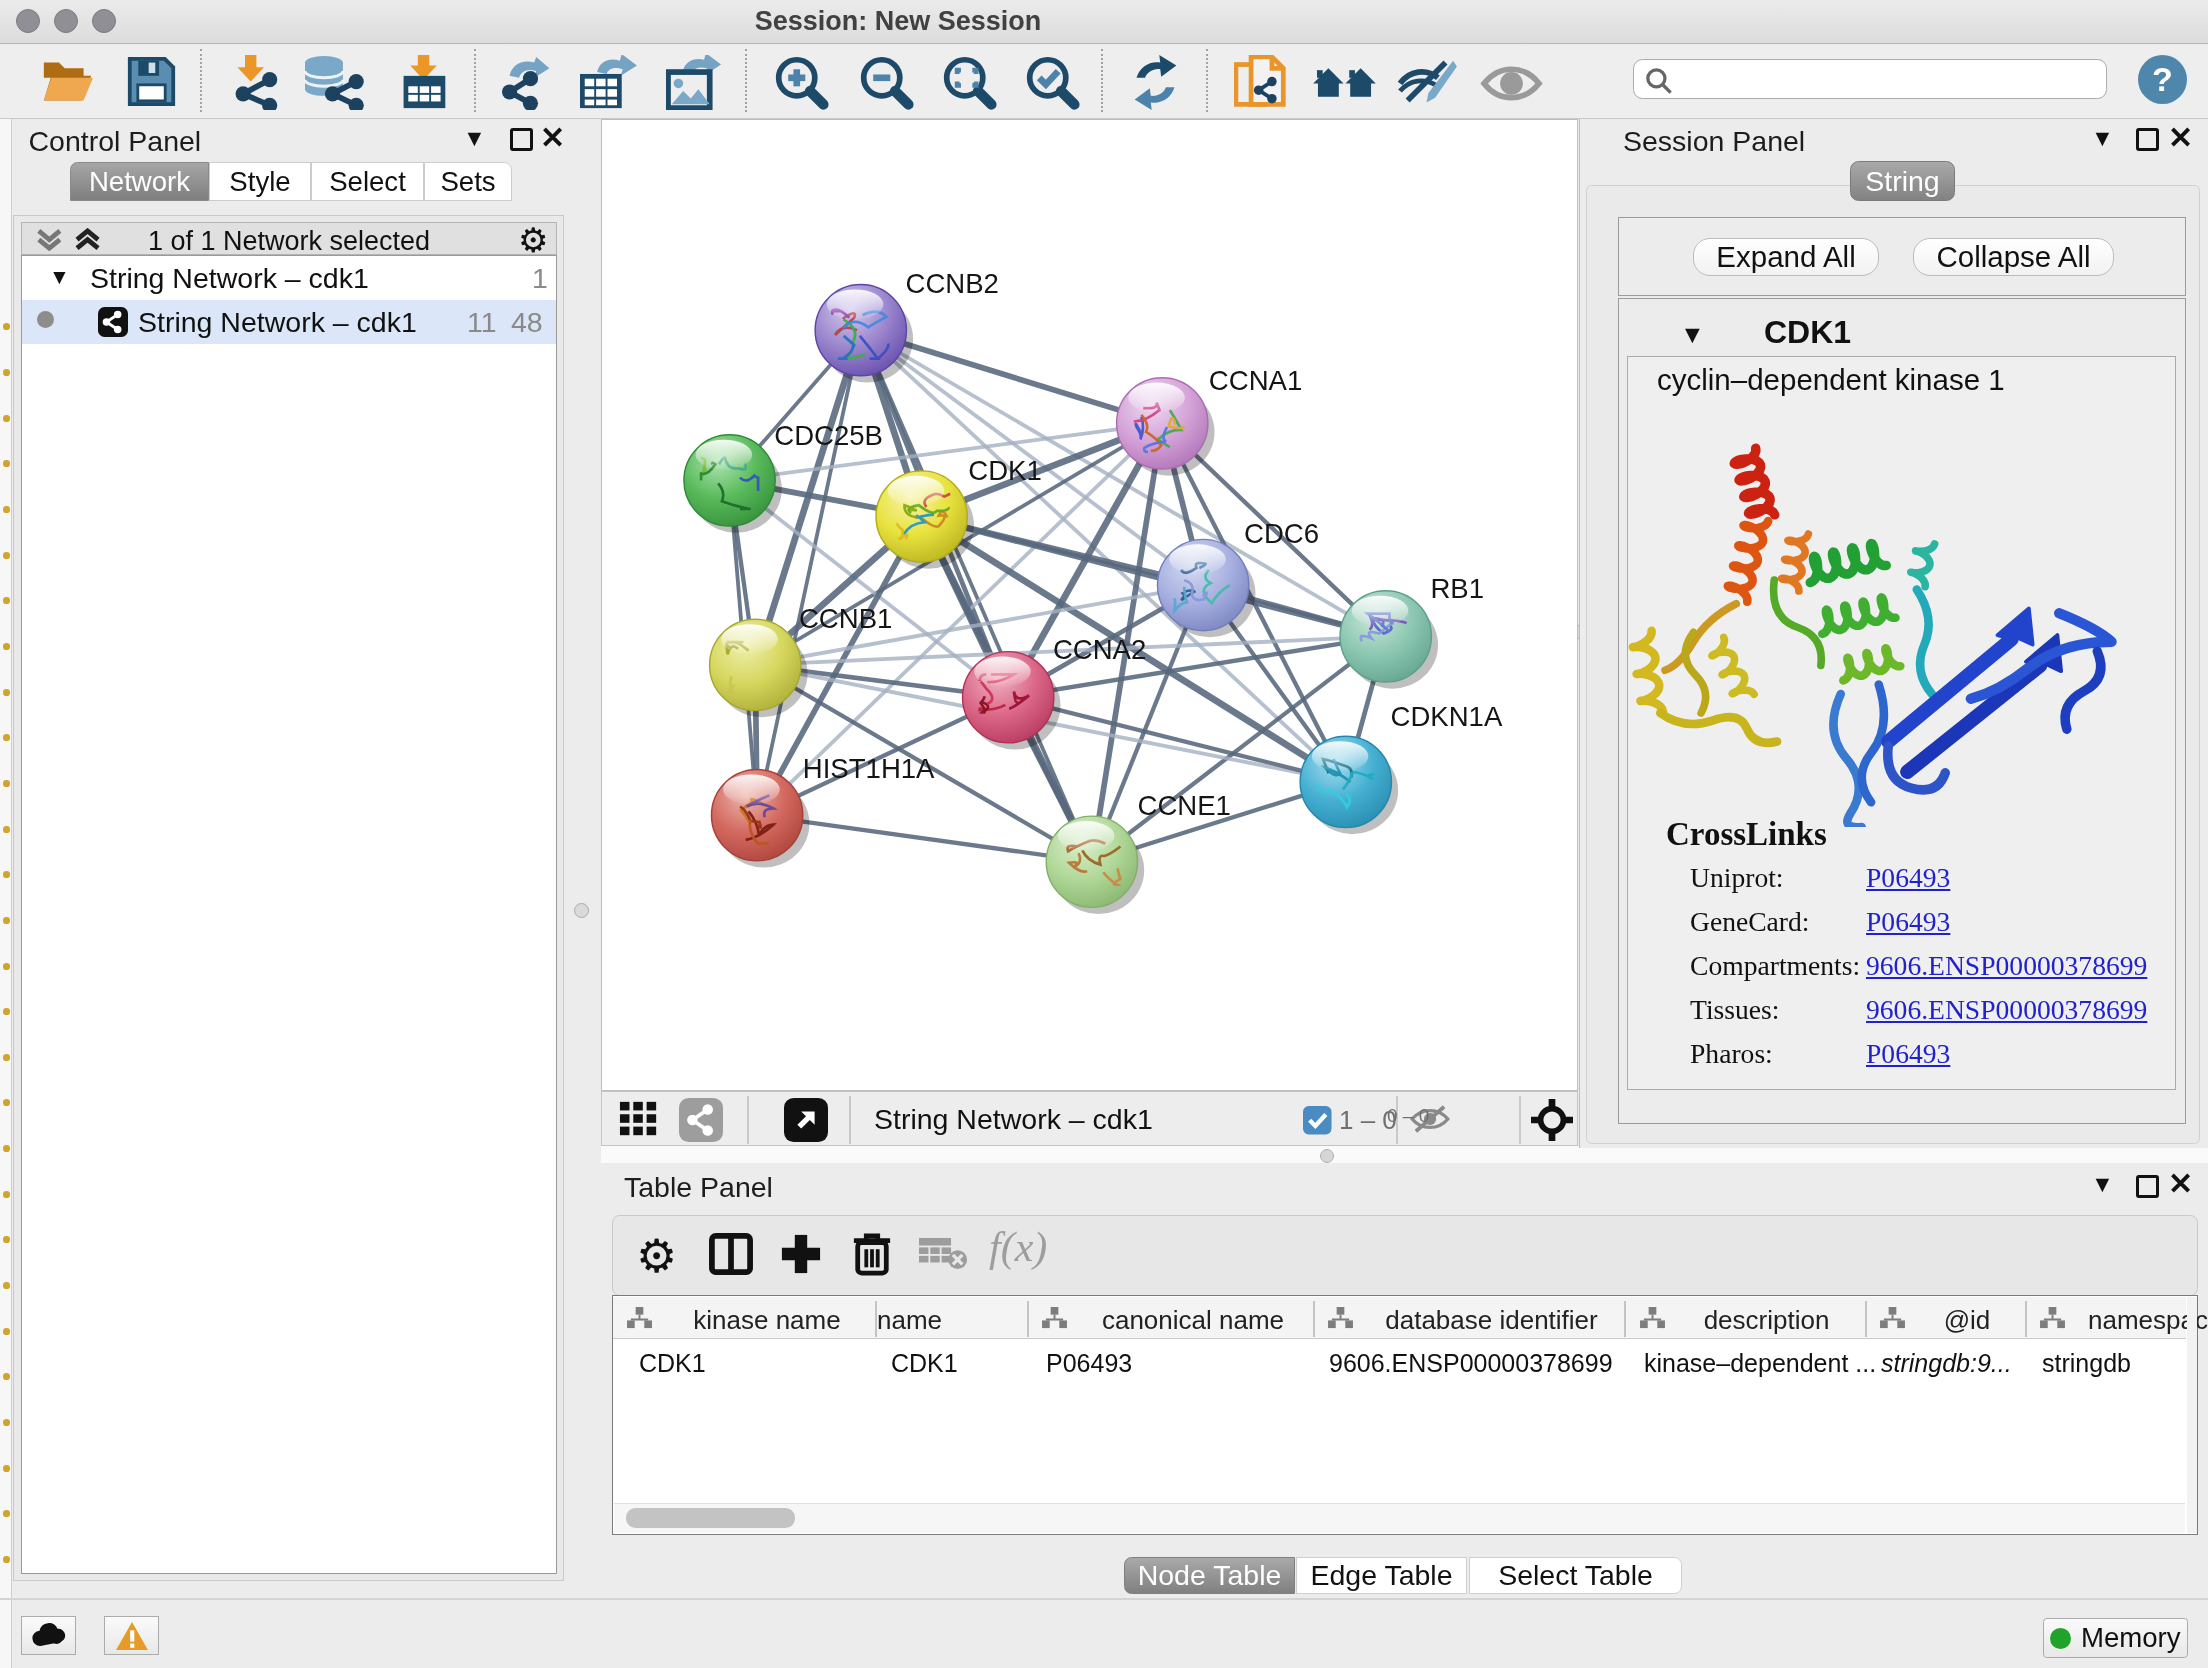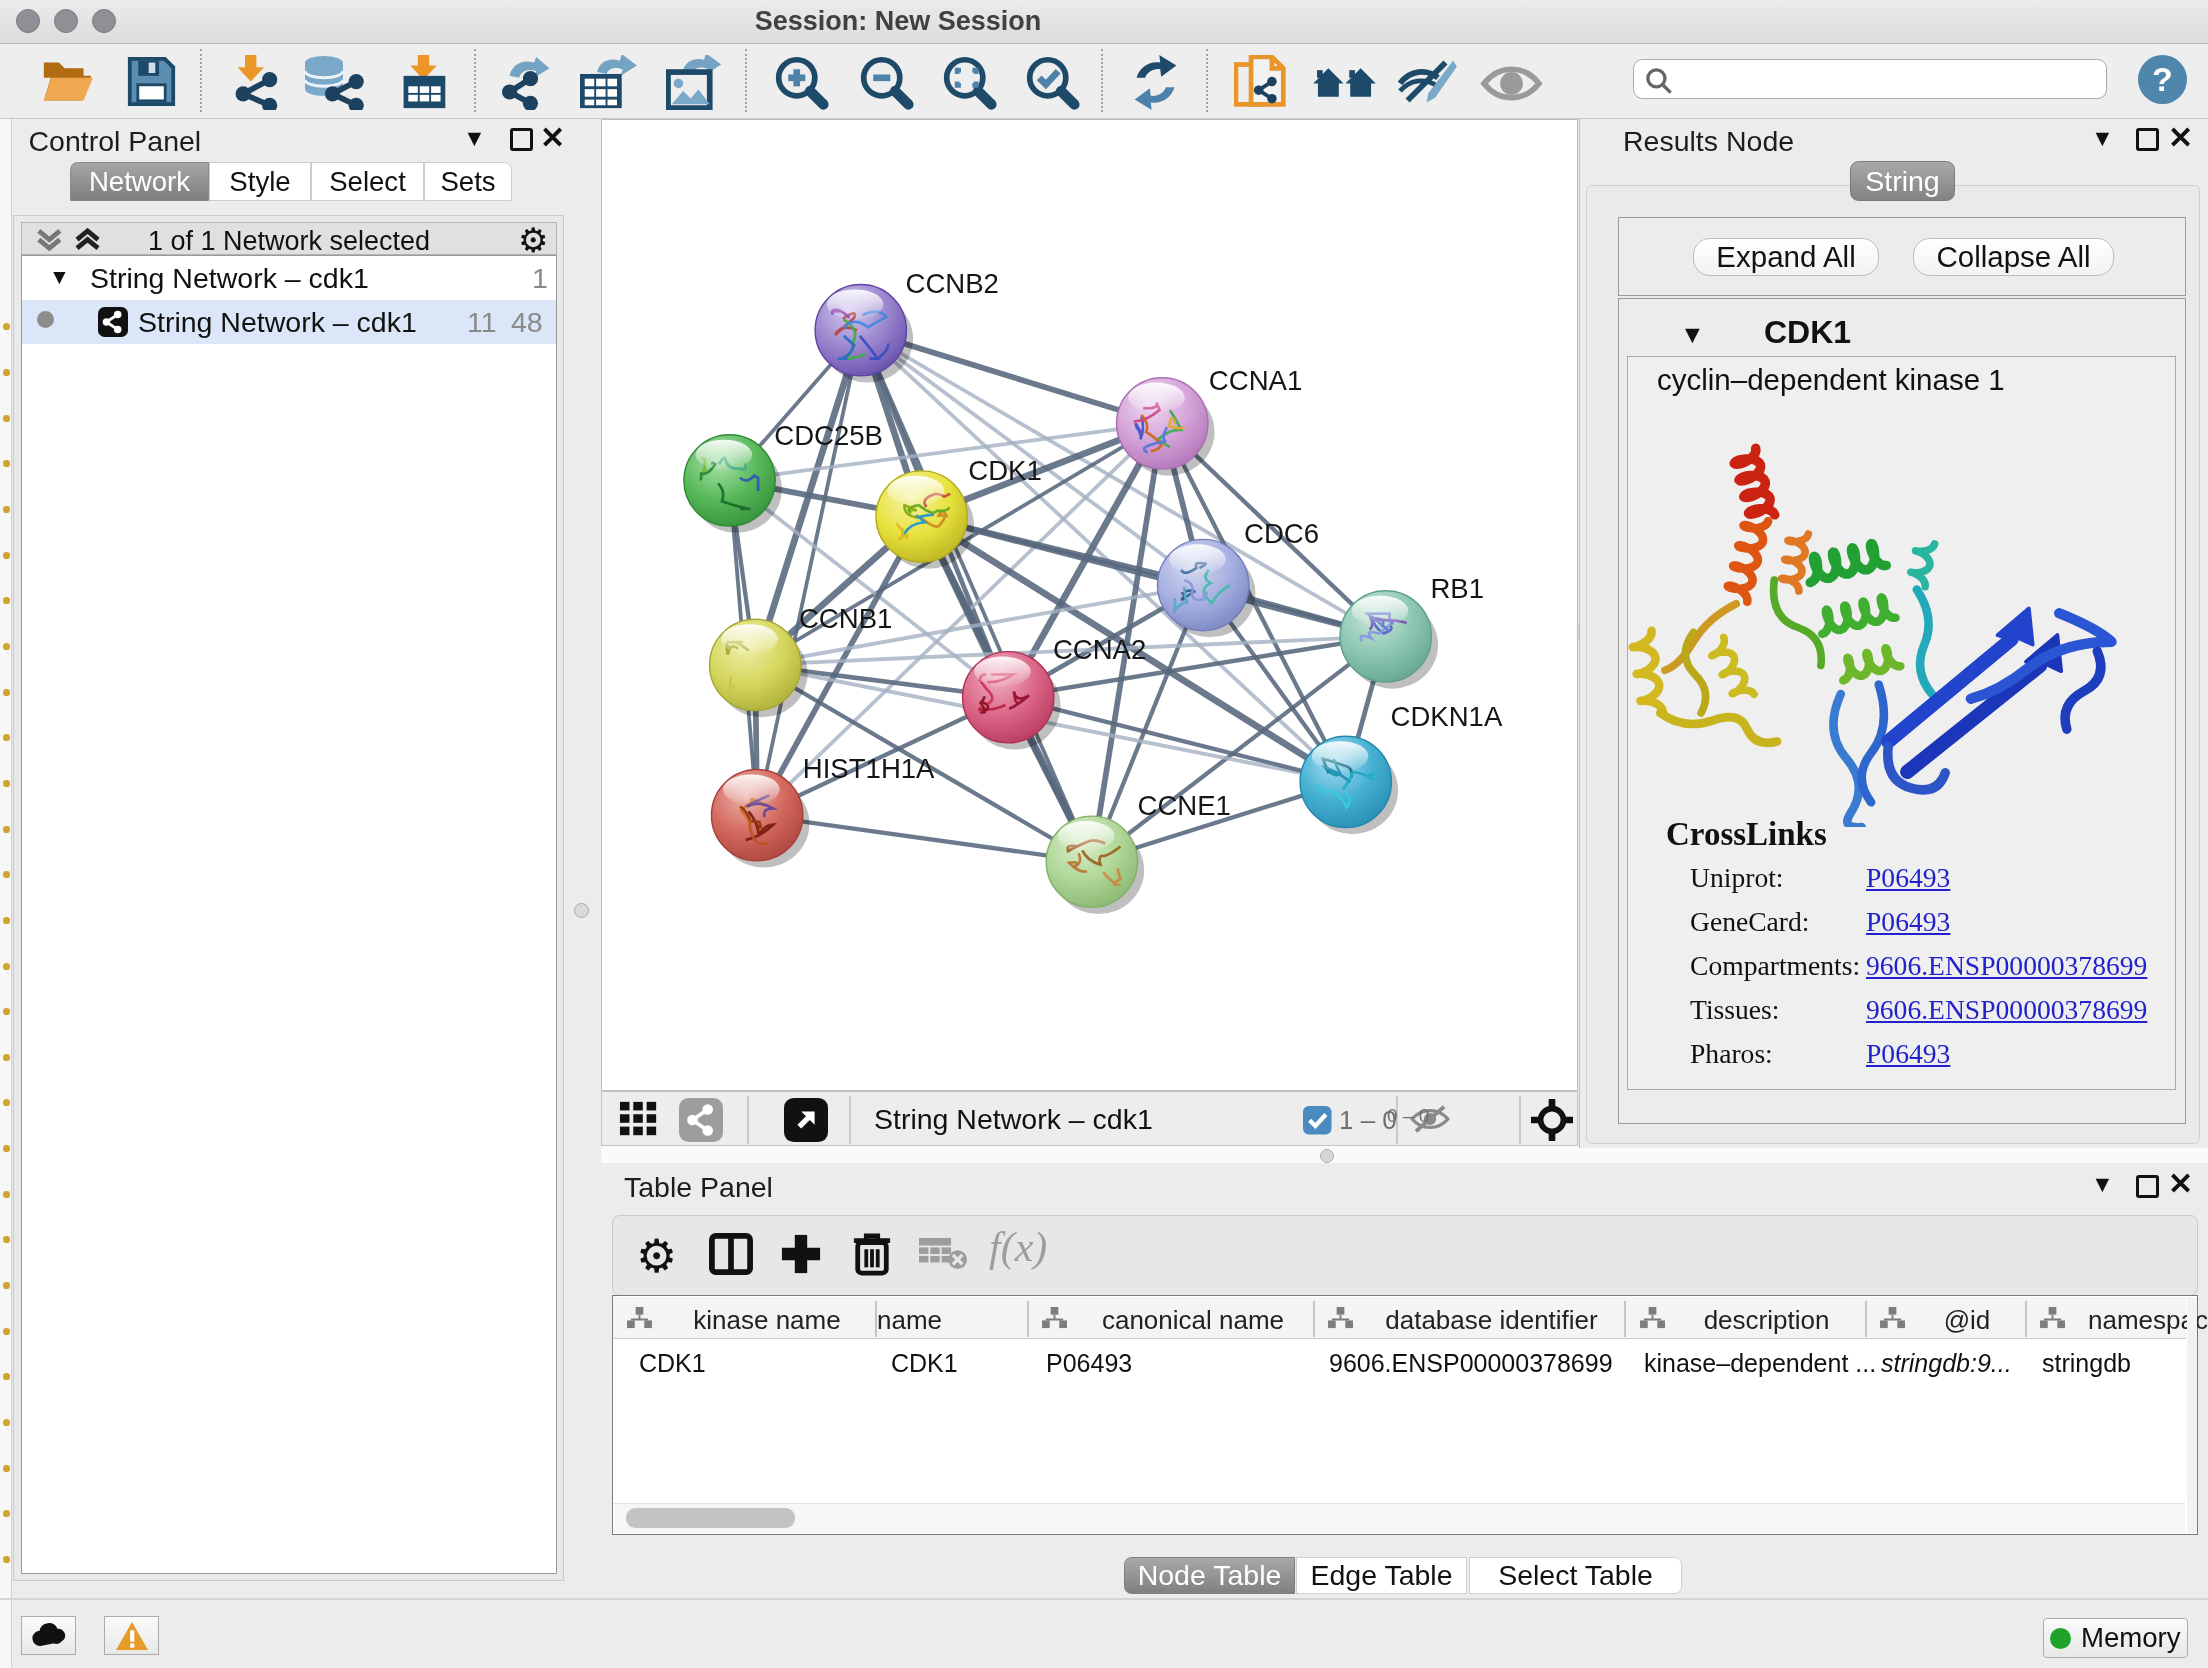--- a/index.html
+++ b/index.html
@@ -655,21 +655,21 @@
       <line x1="1" y1="22" x2="9" y2="22"></line>
         <line x1="35" y1="22" x2="43" y2="22"></line>
     </g>
   </svg>
 </div>
 
 <div id="hsplit" class="abs"></div>
 <div class="abs" style="left:1320px; top:1149px; width:14.3px; height:14.3px; border-radius:50%; background:#d6d6d6; border:1px solid #b0b0b0;"></div>
 
 <div id="rpanel" class="abs"></div>
-<div class="abs phead-title" style="left:1623px; top:125px;">Results Node</div>
+<div class="abs phead-title" style="left:1623px; top:125px;">Session Panel</div>
 <div class="abs wtri" style="left:2091px; top:125px;">▼</div>
 <div class="abs wsq" style="left:2136px; top:128px;"></div>
 <div class="abs wx" style="left:2168px; top:120px;">✕</div>
 <div id="rp-body">
 
   <div class="abs" style="left:1586px; top:185px; width:614px; height:959px; background:#eaeaea; border:1px solid #d0d0d0; border-radius:5.7px;"></div>
 
   <div class="abs ctr" style="left:1850px; top:161px; width:105px; height:40px; background:linear-gradient(#a9a9a9,#828282); border:1px solid #7a7a7a; border-radius:8.6px; color:#fff; font-size:28.5px;">String</div>
 
   <div class="abs" style="left:1618px; top:217px; width:568px; height:79px; border:1.9px solid #9b9b9b; background:#ececec;"></div>

